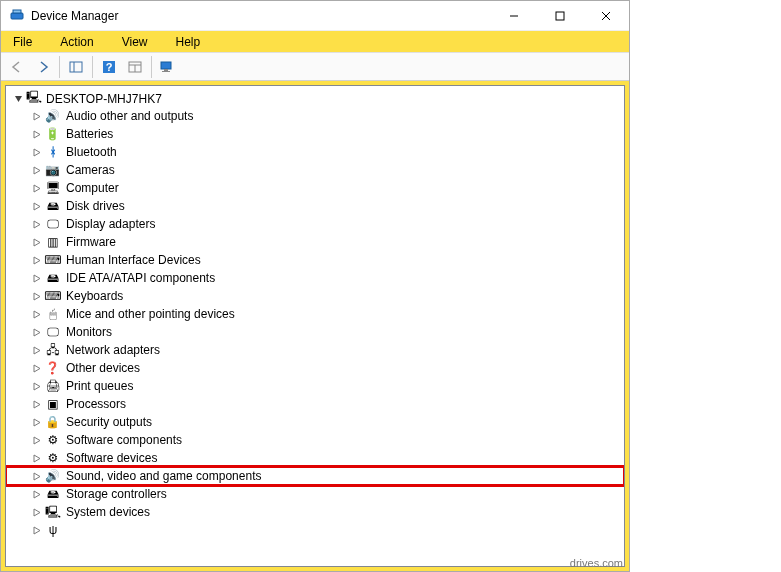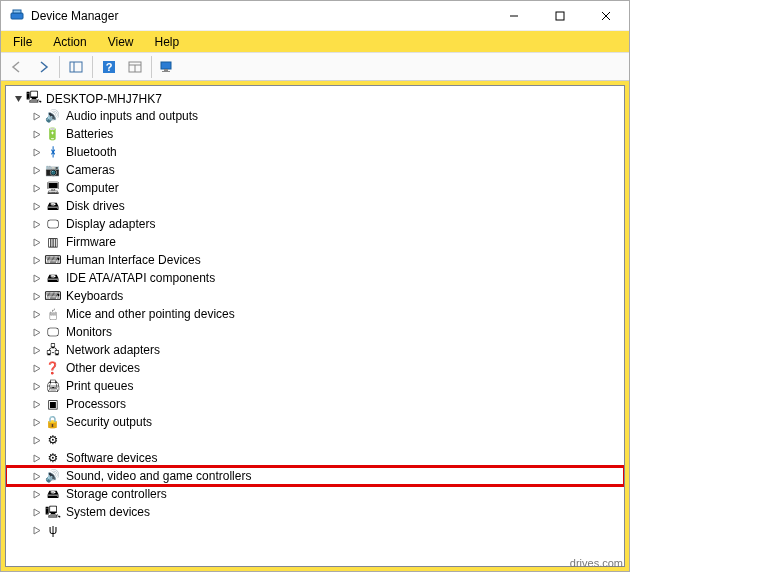--- a/index.html
+++ b/index.html
@@ -33,21 +33,21 @@
   }
   .titlebar-title { flex: 0 0 auto; }
   .titlebar-spacer { flex: 1; }
   .win-btn {
     width: 46px; height: 30px;
     display: flex; align-items: center; justify-content: center;
     font-family: "Segoe UI", sans-serif;
   }
   .menubar {
     display: flex;
-    gap: 5px;
+    gap: 12px;
     padding: 2px 4px;
     height: 22px;
     align-items: center;
     border-bottom: 1px solid #e0e0e0;
   }
   .menu-item { padding: 1px 8px; }
   .toolbar {
     display: flex;
     gap: 2px;
     padding: 2px 4px;
@@ -208,21 +208,21 @@
         <span class="node-label">DESKTOP-MHJ7HK7</span>
       </div>
       <div id="nodes">
           <div class="node-row">
             <span class="expand-caret">
               <svg width="9" height="9">
                 <path d="M2 1 L8 4.5 L2 8 Z" fill="none" stroke="#7a7a7a"></path>
               </svg>
             </span>
             <span class="device-icon">🔊</span>
-            <span class="node-label">Audio inputs and outputs</span>
+            <span class="node-label">Audio other and outputs</span>
           </div>
           <div class="node-row">
             <span class="expand-caret">
               <svg width="9" height="9">
                 <path d="M2 1 L8 4.5 L2 8 Z" fill="none" stroke="#7a7a7a"></path>
               </svg>
             </span>
             <span class="device-icon">🔋</span>
             <span class="node-label">Batteries</span>
           </div>
@@ -370,38 +370,39 @@
             <span class="device-icon">🔒</span>
             <span class="node-label">Security outputs</span>
           </div>
           <div class="node-row">
             <span class="expand-caret">
               <svg width="9" height="9">
                 <path d="M2 1 L8 4.5 L2 8 Z" fill="none" stroke="#7a7a7a"></path>
               </svg>
             </span>
             <span class="device-icon">⚙</span>
+            <span class="node-label">Software components</span>
           </div>
           <div class="node-row">
             <span class="expand-caret">
               <svg width="9" height="9">
                 <path d="M2 1 L8 4.5 L2 8 Z" fill="none" stroke="#7a7a7a"></path>
               </svg>
             </span>
             <span class="device-icon">⚙</span>
             <span class="node-label">Software devices</span>
           </div>
           <div class="node-row highlighted">
             <span class="expand-caret">
               <svg width="9" height="9">
                 <path d="M2 1 L8 4.5 L2 8 Z" fill="none" stroke="#7a7a7a"></path>
               </svg>
             </span>
             <span class="device-icon">🔊</span>
-            <span class="node-label">Sound, video and game controllers</span>
+            <span class="node-label">Sound, video and game components</span>
           </div>
           <div class="node-row">
             <span class="expand-caret">
               <svg width="9" height="9">
                 <path d="M2 1 L8 4.5 L2 8 Z" fill="none" stroke="#7a7a7a"></path>
               </svg>
             </span>
             <span class="device-icon">🖴</span>
             <span class="node-label">Storage controllers</span>
           </div>

